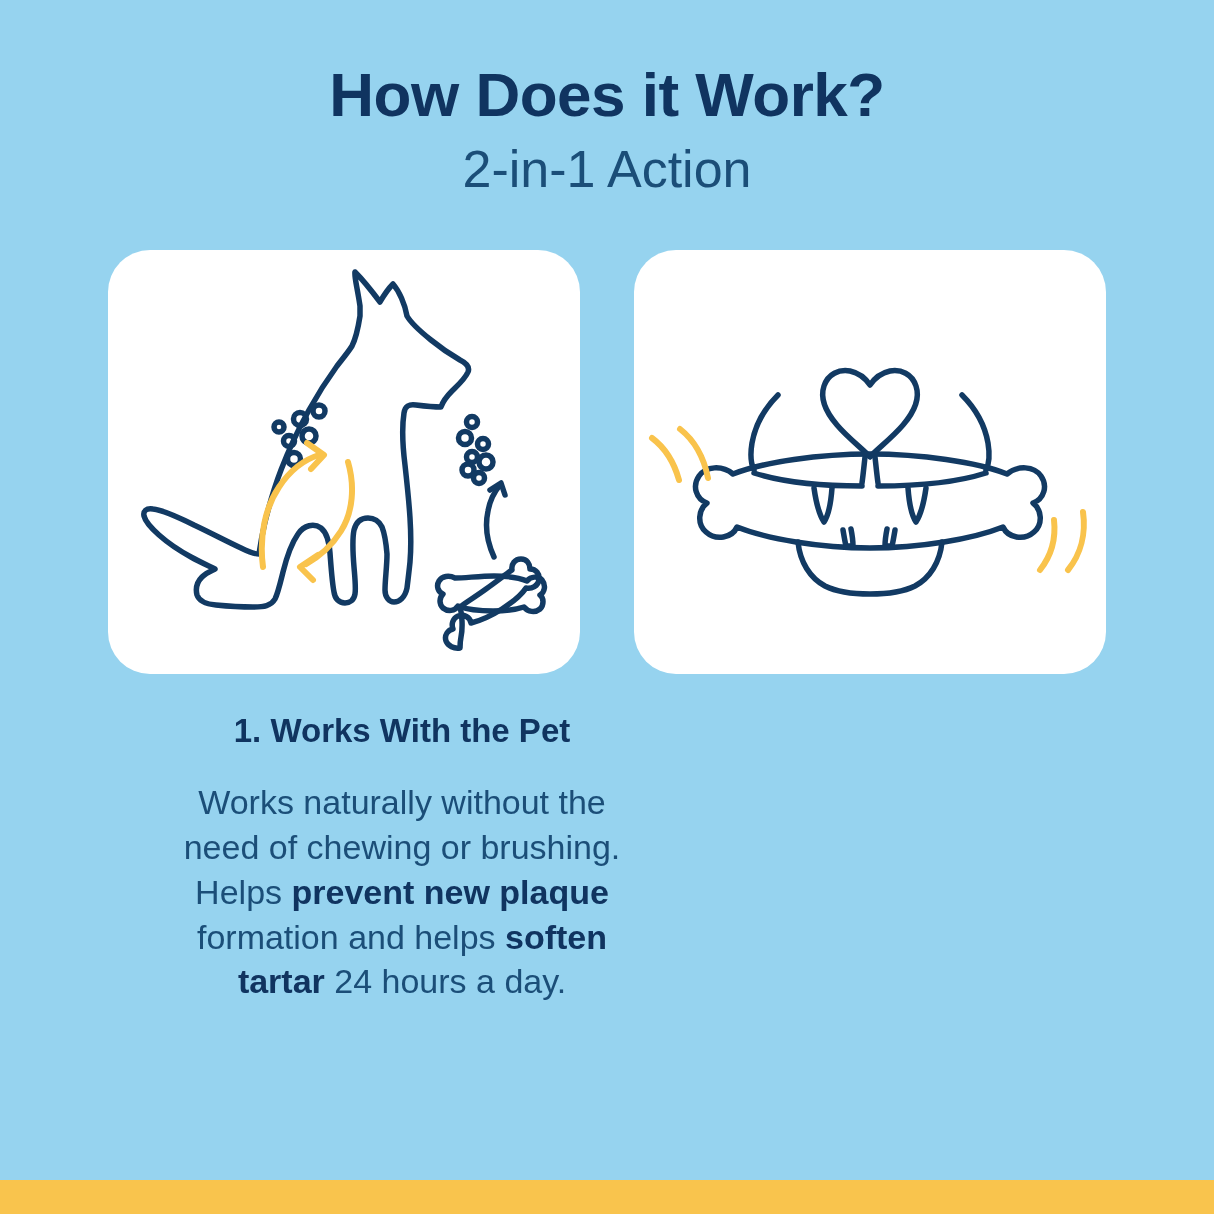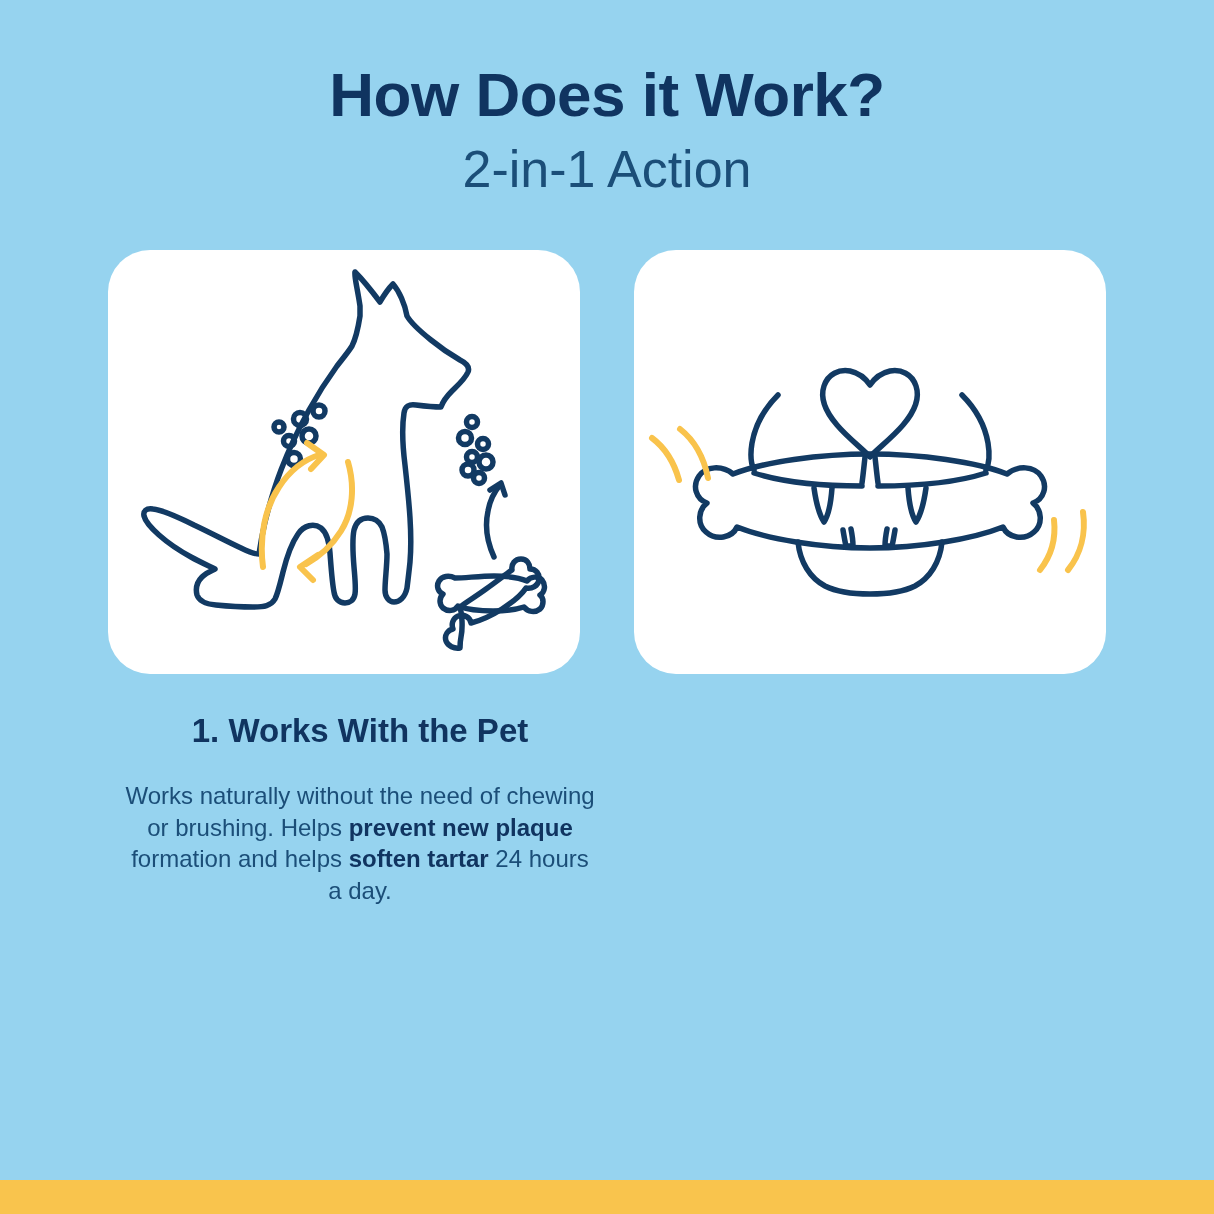--- a/index.html
+++ b/index.html
@@ -66,38 +66,38 @@
   .card svg {
     display: block;
     width: 100%;
     height: 100%;
   }
 
   
   .columns {
     position: absolute;
     top: 712px;
-    left: 124px;
+    left: 112px;
     width: 998px;
     display: flex;
-    justify-content: flex-start;
+    justify-content: flex-end;
   }
   .col {
     width: 472px;
     text-align: center;
   }
   .col-heading {
     font-size: 33px;
     font-weight: bold;
     color: #103460;
     margin: 0;
     line-height: 1.15;
   }
   .col-body {
-    font-size: 24px;
+    font-size: 34px;
     color: #1b4e78;
     margin: 30px 0 0 0;
     line-height: 1.32;
     font-weight: normal;
   }
   .col-body b {
     font-weight: bold;
     color: #103460;
   }
 

